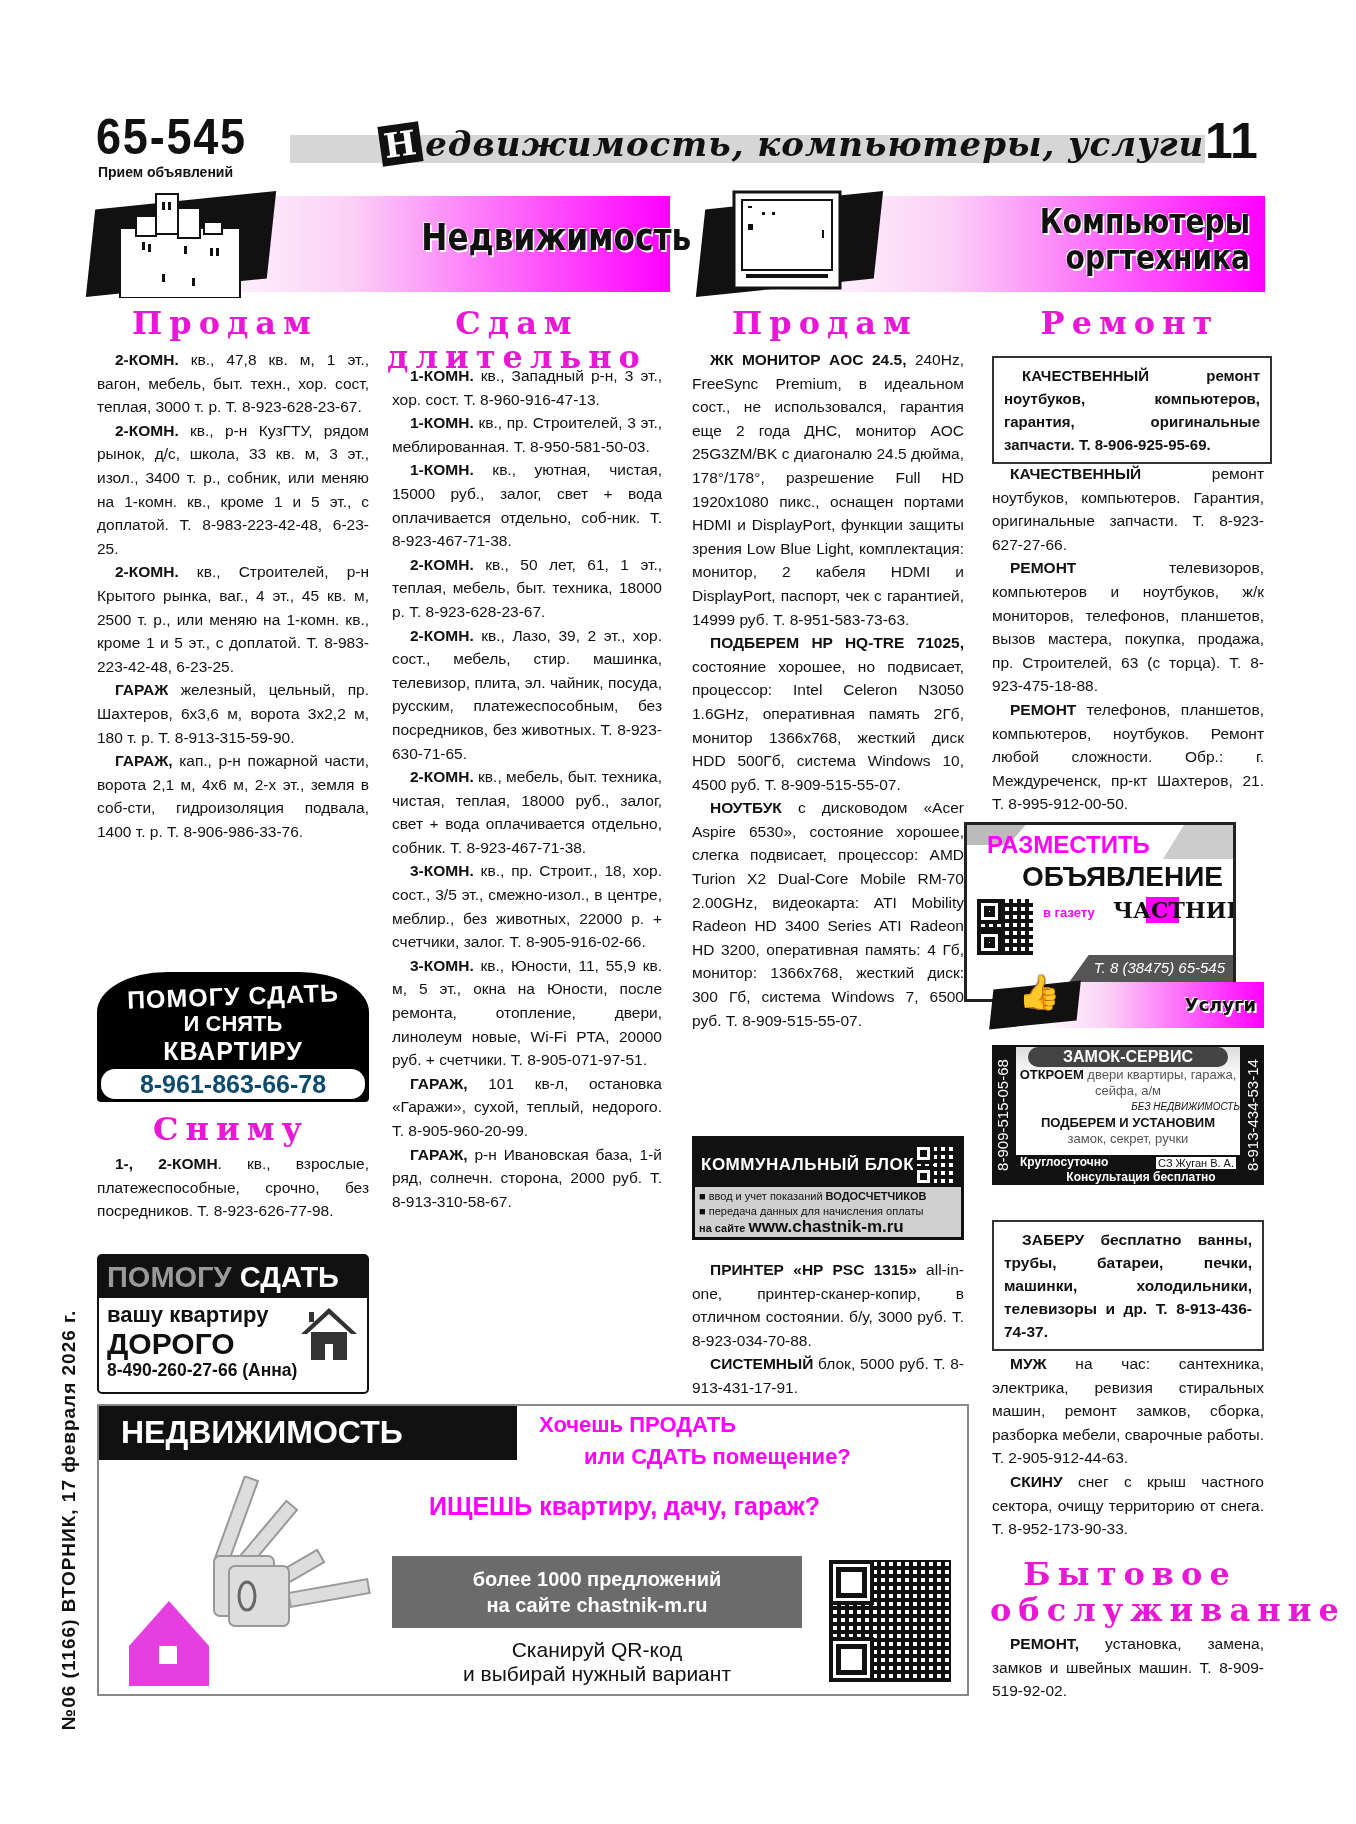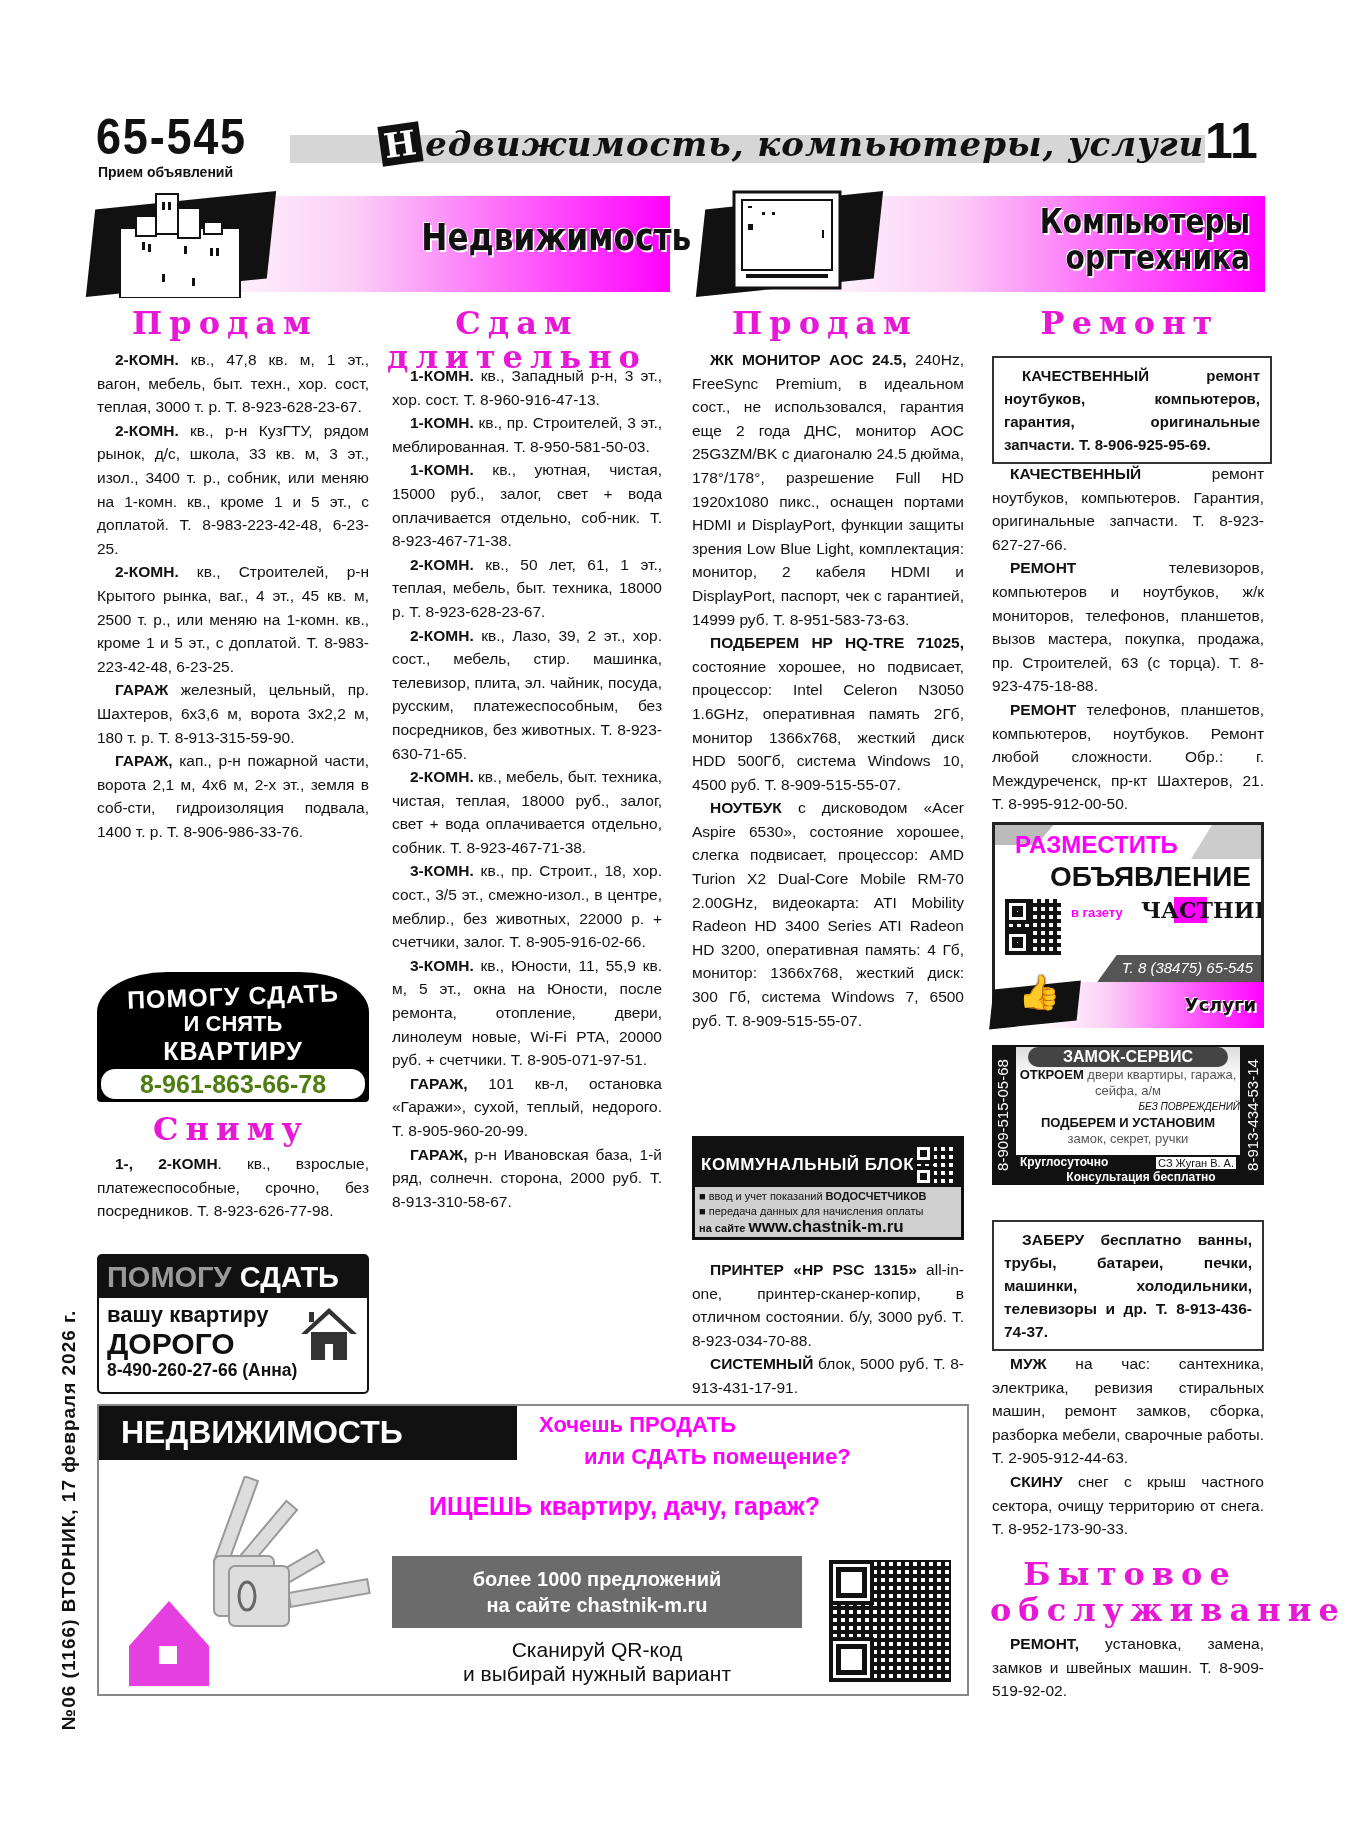--- a/index.html
+++ b/index.html
@@ -112,21 +112,21 @@
   <p class="ad"><b>2-КОМН.</b><span> кв., р-н КузГТУ, рядом рынок, д/с, школа, 33 кв. м, 3 эт., изол., 3400 т. р., собник, или меняю на 1-комн. кв., кроме 1 и 5 эт., с доплатой. Т. 8-983-223-42-48, 6-23-25.</span></p>
   <p class="ad"><b>2-КОМН.</b><span> кв., Строителей, р-н Крытого рынка, ваг., 4 эт., 45 кв. м, 2500 т. р., или меняю на 1-комн. кв., кроме 1 и 5 эт., с доплатой. Т. 8-983-223-42-48, 6-23-25.</span></p>
   <p class="ad"><b>ГАРАЖ</b><span> железный, цельный, пр. Шахтеров, 6х3,6 м, ворота 3х2,2 м, 180 т. р. Т. 8-913-315-59-90.</span></p>
   <p class="ad"><b>ГАРАЖ,</b><span> кап., р-н пожарной части, ворота 2,1 м, 4х6 м, 2-х эт., земля в соб-сти, гидроизоляция подвала, 1400 т. р. Т. 8-906-986-33-76.</span></p>
 </div>
 
 <div class="abs promo1">
   <div style="font-size:25px; margin-top:10px; letter-spacing:1px; transform:rotate(-2deg);">ПОМОГУ СДАТЬ</div>
   <div style="font-size:22px;">И СНЯТЬ</div>
   <div style="font-size:25px; letter-spacing:1px;">КВАРТИРУ</div>
-  <div style="margin:3px 4px 0; background:#fff; color:#4d7c0f; border-radius:14px; font-size:25px; line-height:30px;">8-961-863-66-78</div>
+  <div style="margin:3px 4px 0; background:#fff; color:#0c4a6e; border-radius:14px; font-size:25px; line-height:30px;">8-961-863-66-78</div>
 </div>
 
 <div class="abs sec-h" style="left:95px; top:1112px; width:272px;">Сниму</div>
 <div class="abs col" style="left:97px; top:1152px; width:272px;">
   <p class="ad"><b>1-, 2-КОМН</b><span>. кв., взрослые, платежеспособные, срочно, без посредников. Т. 8-923-626-77-98.</span></p>
 </div>
 
 <div class="abs promo2">
   <div style="background:#111; height:42px; padding:4px 8px; font-weight:bold; font-size:29px; line-height:34px; white-space:nowrap;">
     <span style="color:#999;">ПОМОГУ</span>
@@ -189,21 +189,21 @@
 <div class="abs sec-h" style="left:990px; top:306px; width:280px;">Ремонт</div>
 <div class="abs col boxed" style="left:992px; top:356px; width:280px; font-size:15px; line-height:23px;">
   <p class="ad"><span>КАЧЕСТВЕННЫЙ</span><span> ремонт ноутбуков, компьютеров, гарантия, оригинальные запчасти. Т. 8-906-925-95-69.</span></p>
 </div>
 <div class="abs col" style="left:992px; top:462px; width:272px;">
   <p class="ad"><b>КАЧЕСТВЕННЫЙ</b><span> ремонт ноутбуков, компьютеров. Гарантия, оригинальные запчасти. Т. 8-923-627-27-66.</span></p>
   <p class="ad"><b>РЕМОНТ</b><span> телевизоров, компьютеров и ноутбуков, ж/к мониторов, телефонов, планшетов, вызов мастера, покупка, продажа, пр. Строителей, 63 (с торца). Т. 8-923-475-18-88.</span></p>
   <p class="ad"><b>РЕМОНТ</b><span> телефонов, планшетов, компьютеров, ноутбуков. Ремонт любой сложности. Обр.: г. Междуреченск, пр-кт Шахтеров, 21. Т. 8-995-912-00-50.</span></p>
 </div>
 
-<div class="abs" style="left:992px; top:822px; width:272px; height:180px; border:3px solid #222; overflow:hidden; background:#fff;">
+<div class="abs" style="left:964px; top:822px; width:272px; height:180px; border:3px solid #222; overflow:hidden; background:#fff;">
   <div style="position:absolute; left:-10px; top:0; width:60px; height:20px; background:#bbb; transform:skewX(-40deg);"></div>
   <div style="position:absolute; right:0; top:0; width:70px; height:34px; background:#ccc; clip-path:polygon(30% 0,100% 0,100% 100%,0 100%);"></div>
   <div style="position:absolute; left:20px; top:6px; color:#ff00ff; font-weight:bold; font-size:24px;">РАЗМЕСТИТЬ</div>
   <div style="position:absolute; right:10px; top:36px; font-weight:bold; font-size:28px;">ОБЪЯВЛЕНИЕ</div>
   <div class="qr" style="position:absolute; left:10px; top:74px; width:56px; height:56px;"></div>
   <div style="position:absolute; left:76px; top:80px; color:#ff00ff; font-weight:bold; font-size:13px;">в газету</div>
   <div style="position:absolute; left:146px; top:72px; font-family:'DejaVu Serif',serif; font-weight:bold; font-size:22px;"><span style="background:linear-gradient(90deg,transparent 0,transparent 25%,#ff00ff 25%,#ff00ff 50%,transparent 50%);">ЧАСТНИК</span></div>
   <div style="position:absolute; left:90px; right:0; bottom:0; height:44px; background:#555; clip-path:polygon(18% 0,100% 0,100% 100%,0 100%); color:#fff; font-style:italic; font-size:15px; text-align:right; padding:3px 8px 0 0; line-height:19px;">
     <div>Т. 8 (38475) 65-545</div>
     <div style="font-weight:bold;">8-923-625-02-51</div>
@@ -218,21 +218,21 @@
 <div class="abs" style="left:992px; top:1045px; width:272px; height:140px; background:#111;">
   <div style="position:absolute; left:0; top:0; width:22px; height:140px;">
     <div style="position:absolute; left:2px; top:138px; transform:rotate(-90deg); transform-origin:left top; color:#fff; font-size:15px; white-space:nowrap; width:136px; text-align:center;">8-909-515-05-68</div>
   </div>
   <div style="position:absolute; right:0; top:0; width:22px; height:140px;">
     <div style="position:absolute; left:2px; top:138px; transform:rotate(-90deg); transform-origin:left top; color:#fff; font-size:15px; white-space:nowrap; width:136px; text-align:center;">8-913-434-53-14</div>
   </div>
   <div style="position:absolute; left:24px; right:24px; top:2px; bottom:30px; background:linear-gradient(#ddd,#fff 30%); text-align:center; font-size:13px; line-height:16px;">
     <div style="font-weight:bold; font-size:16px; color:#fff; background:#444; border-radius:10px; margin:0 12px; line-height:20px;">ЗАМОК-СЕРВИС</div>
     <div><b>ОТКРОЕМ</b><span style="color:#555;"> двери квартиры, гаража, сейфа, а/м</span></div>
-    <div style="font-style:italic; font-size:10px; text-align:right;">БЕЗ ПОВРЕЖДЕНИЙ</div>
+    <div style="font-style:italic; font-size:10px; text-align:right;">БЕЗ НЕДВИЖИМОСТЬ</div>
     <div style="font-weight:bold;">ПОДБЕРЕМ И УСТАНОВИМ</div>
     <div style="color:#555;">замок, секрет, ручки</div>
   </div>
   <div style="position:absolute; left:24px; bottom:16px; color:#fff; font-weight:bold; font-size:12px; background:#111; padding:0 4px;margin-top:8px;">Круглосуточно</div>
   <div style="position:absolute; right:28px; bottom:16px; background:#fff; font-size:11px; padding:0 2px;">СЗ Жуган В. А.</div>
   <div style="position:absolute; left:50px; right:24px; bottom:1px; color:#fff; font-weight:bold; font-size:12px; text-align:center;">Консультация бесплатно</div>
 </div>
 
 <div class="abs col boxed" style="left:992px; top:1220px; width:272px; font-size:15.5px; line-height:23px;">
   <p class="ad"><span>ЗАБЕРУ</span><span> бесплатно ванны, трубы, батареи, печки, машинки, холодильники, телевизоры и др. Т. 8-913-436-74-37.</span></p>

